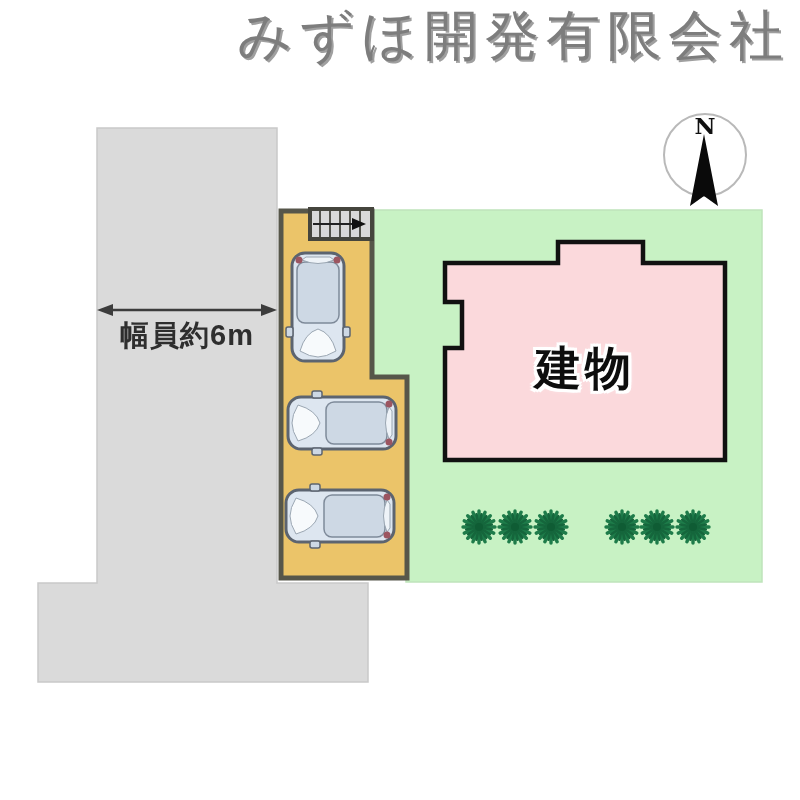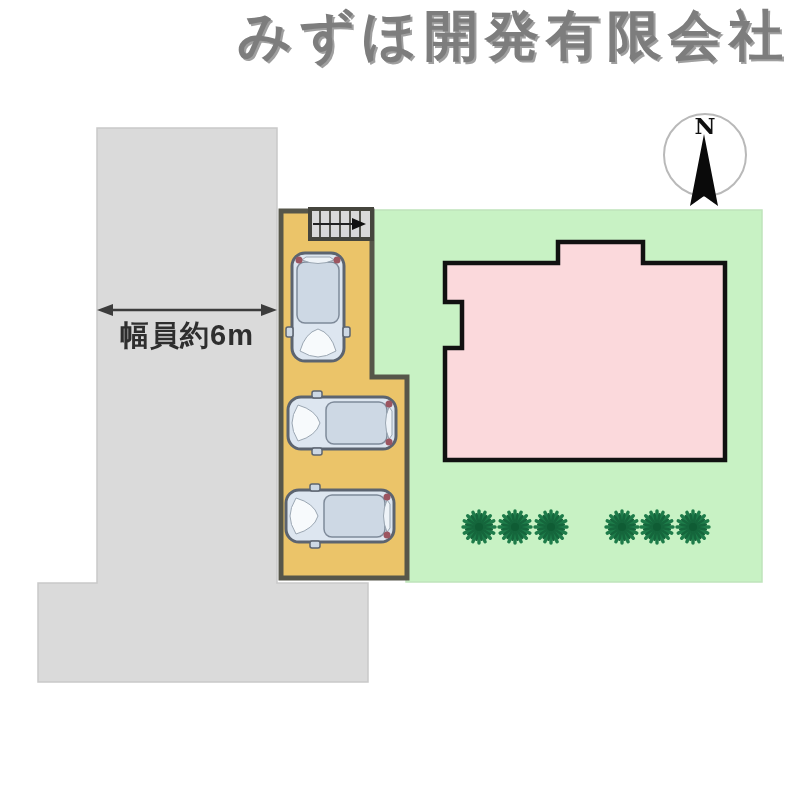--- a/index.html
+++ b/index.html
@@ -1,21 +1,21 @@
 <!DOCTYPE html>
 <html><head>
 <meta charset="utf-8">
 <style>
   html,body{margin:0;padding:0;background:#ffffff;}
   #canvas{position:relative;width:800px;height:800px;background:#ffffff;overflow:hidden;
           font-family:"Liberation Sans", sans-serif;}
   #plan-svg{position:absolute;left:0;top:0;}
   .company-title{
     position:absolute;top:0px;right:10px;
-    font-size:54px;font-weight:700;letter-spacing:7px;
+    font-size:54px;font-weight:400;letter-spacing:7px;
     color:#7d7d7d;text-shadow:2px 2px 0 rgba(80,80,80,.55);
     white-space:nowrap;
   }
   .road-width-label{
     position:absolute;left:95px;top:316px;width:184px;text-align:center;
     font-size:29px;font-weight:700;color:#2e2e2e;letter-spacing:1px;
   }
   .building-label{
     position:absolute;left:447px;top:338px;width:276px;text-align:center;
     font-size:46px;font-weight:800;color:#0d0d0d;letter-spacing:4px;
@@ -112,16 +112,17 @@
     <g>
       <circle cx="705" cy="155" r="41" fill="#ffffff" stroke="#b9b9b9" stroke-width="2"></circle>
       <polygon points="704,134 718,206 704,196 690,206" fill="#0a0a0a"></polygon>
     </g>
   </svg>
 
   <div class="company-title">みずほ開発有限会社</div>
 
   <div class="road-width-label">幅員約6m</div>
 
+  <div class="building-label">建物</div>
 
   <div class="compass-n">N</div>
 
 </div>
 
 </body></html>

